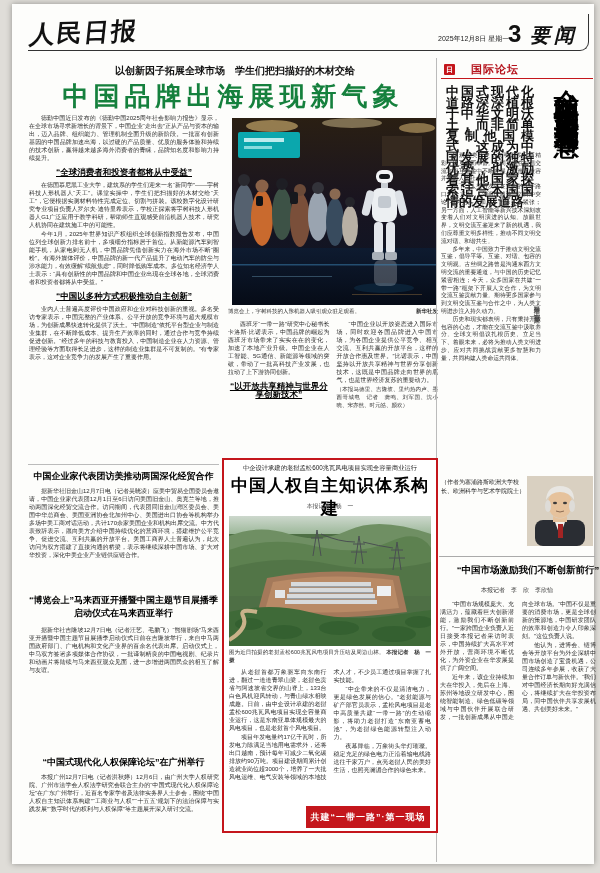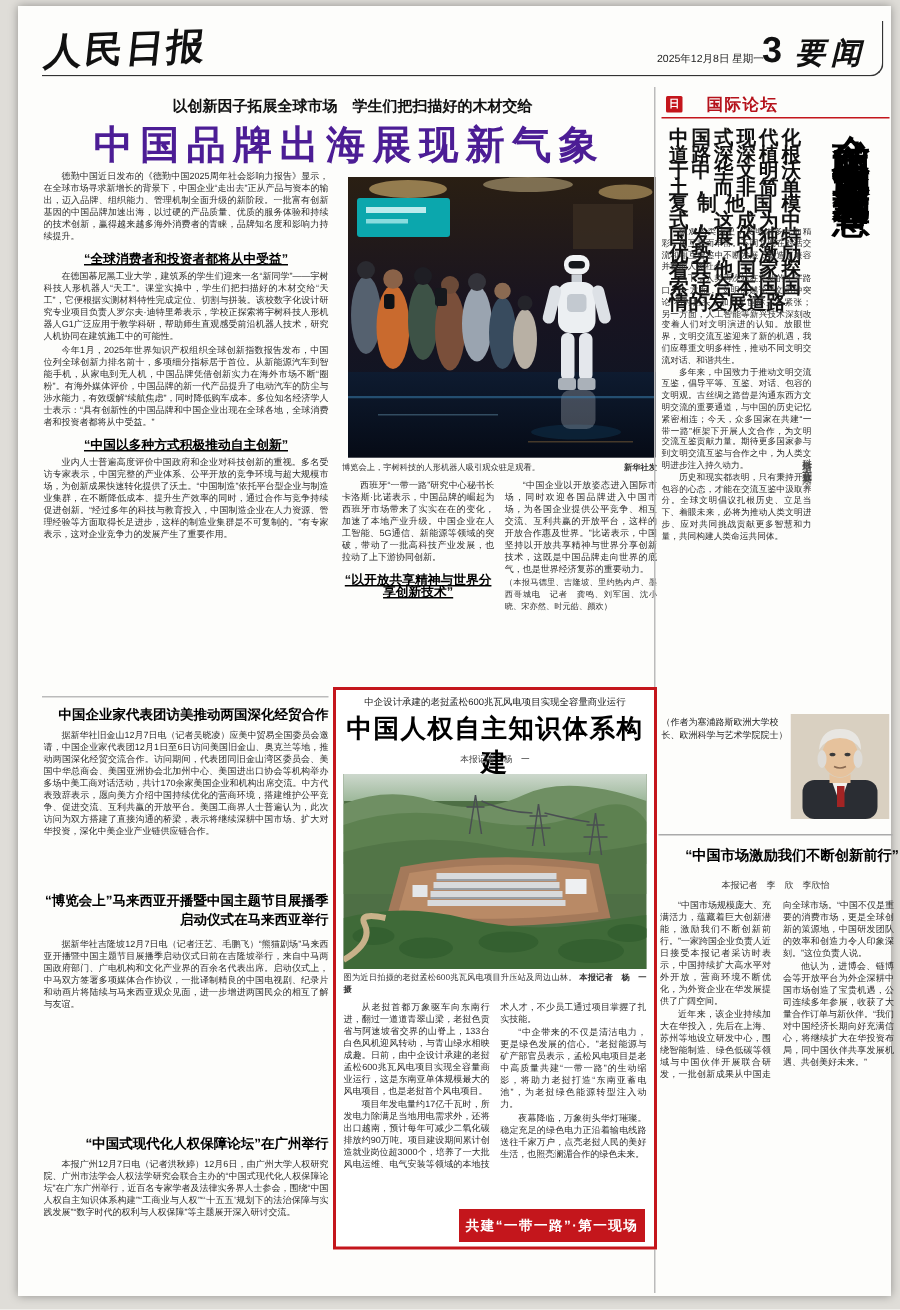--- a/index.html
+++ b/index.html
@@ -12,21 +12,21 @@
   .mast{left:30px;top:16px;font-family:"DejaVu Serif",serif;font-weight:bold;font-size:25px;
         transform:skewX(-8deg) rotate(-2deg);letter-spacing:2px;color:#111;}
   .hrule{left:28px;top:14px;width:560px;height:36px;border-bottom:1.6px solid #333;
          border-right:1.6px solid #333;border-bottom-right-radius:9px;}
   .hdate{left:438px;top:34px;font-size:7px;color:#222;}
   .hnum{left:508px;top:20px;font-size:24px;font-weight:bold;color:#111;}
   .hsec{left:530px;top:22px;font-size:20px;font-weight:bold;letter-spacing:4px;color:#111;font-style:italic;}
   
   .kicker{left:60px;top:64px;width:350px;text-align:center;font-size:10px;font-weight:bold;color:#111;}
   .headline{left:28px;top:79px;width:410px;text-align:center;font-size:26px;font-weight:bold;
-            letter-spacing:5px;color:#4c1d95;}
+            letter-spacing:5px;color:#15803d;}
   .bodytxt{font-size:6px;line-height:8px;text-align:justify;color:#2c2c2c;}
   .bodytxt p{margin:0 0 1px 0;text-indent:2em;}
   .colL{left:29px;top:114px;width:190px;height:346px;overflow:hidden;}
   .subhead{font-size:8.5px;font-weight:bold;text-align:center;text-indent:0!important;
            margin:6px 0 5px 0!important;color:#000;text-decoration:underline;}
   .photo1{left:232px;top:118px;width:205px;height:187px;background:#14121a;}
   .cap1{left:228px;top:308px;width:210px;display:flex;gap:4px;font-size:5.5px;color:#333;}
   .cap1 .t{flex:1;}
   .cap1 .c{white-space:nowrap;font-weight:bold;}
   .colsM{left:228px;top:320px;width:210px;height:142px;overflow:hidden;
@@ -50,21 +50,21 @@
            letter-spacing:1px;}
   .fnote{left:441px;top:478px;width:84px;font-size:6px;line-height:8.5px;color:#222;}
   .portrait{left:527px;top:476px;width:66px;height:70px;}
   .frule2{left:439px;top:556px;width:156px;height:0;border-top:.5px solid #aaa;}
   
   .mkhead{left:438px;top:564px;width:180px;text-align:center;font-size:9.5px;font-weight:bold;color:#000;}
   .mkby{left:438px;top:586px;width:158px;text-align:center;font-size:6px;color:#333;}
   .mkbody{left:440px;top:600px;width:156px;height:258px;overflow:hidden;column-count:2;column-gap:8px;}
   
   .brule{left:28px;top:464px;width:191px;height:0;border-top:.5px solid #bbb;}
-  .bhead{width:191px;text-align:right;font-size:9px;font-weight:bold;line-height:13px;color:#000;}
+  .bhead{width:191px;text-align:center;font-size:9px;font-weight:bold;line-height:13px;color:#000;}
   .bbody{width:190px;overflow:hidden;}
   
   .redbox{left:222px;top:458px;width:216px;height:375px;border:2.5px solid #c4161c;
           box-sizing:border-box;background:#fff;}
   .fkicker{left:228px;top:464px;width:204px;text-align:center;font-size:6.3px;color:#222;}
   .fhead{left:226px;top:474px;width:208px;text-align:center;font-size:17px;font-weight:bold;
          letter-spacing:1px;color:#000;}
   .fby{left:228px;top:502px;width:204px;text-align:center;font-size:5.8px;color:#444;}
   .photo2{left:229px;top:516px;width:202px;height:130px;background:#4e6f45;}
   .fcap{left:229px;top:649px;width:202px;font-size:5.5px;line-height:7.5px;text-align:justify;color:#333;}

